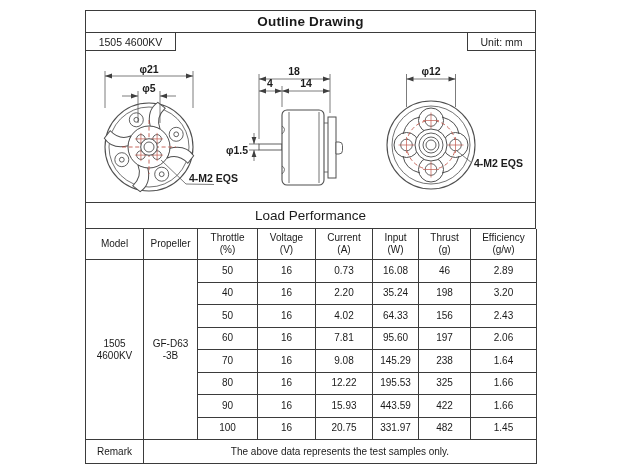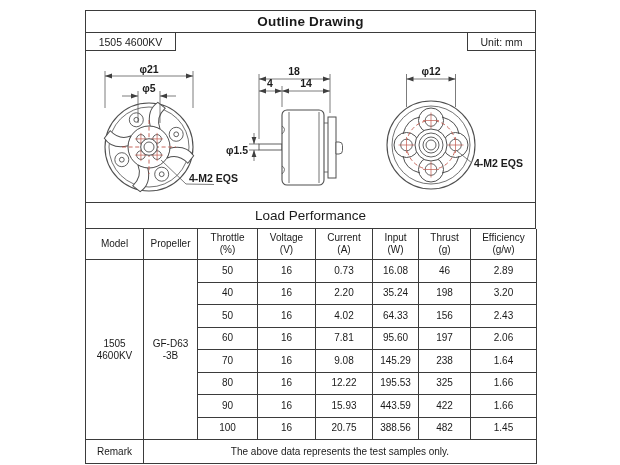--- a/index.html
+++ b/index.html
@@ -340,21 +340,21 @@
       <td>16</td>
       <td>15.93</td>
       <td>443.59</td>
       <td>422</td>
       <td>1.66</td>
     </tr>
     <tr class="datarow">
       <td>100</td>
       <td>16</td>
       <td>20.75</td>
-      <td>388.56</td>
+      <td>331.97</td>
       <td>482</td>
       <td>1.45</td>
     </tr>
     <tr class="remarkrow">
       <td>Remark</td>
       <td class="remark-text" colspan="7">The above data represents the test samples only.</td>
     </tr>
   </tbody>
     </table>
 

